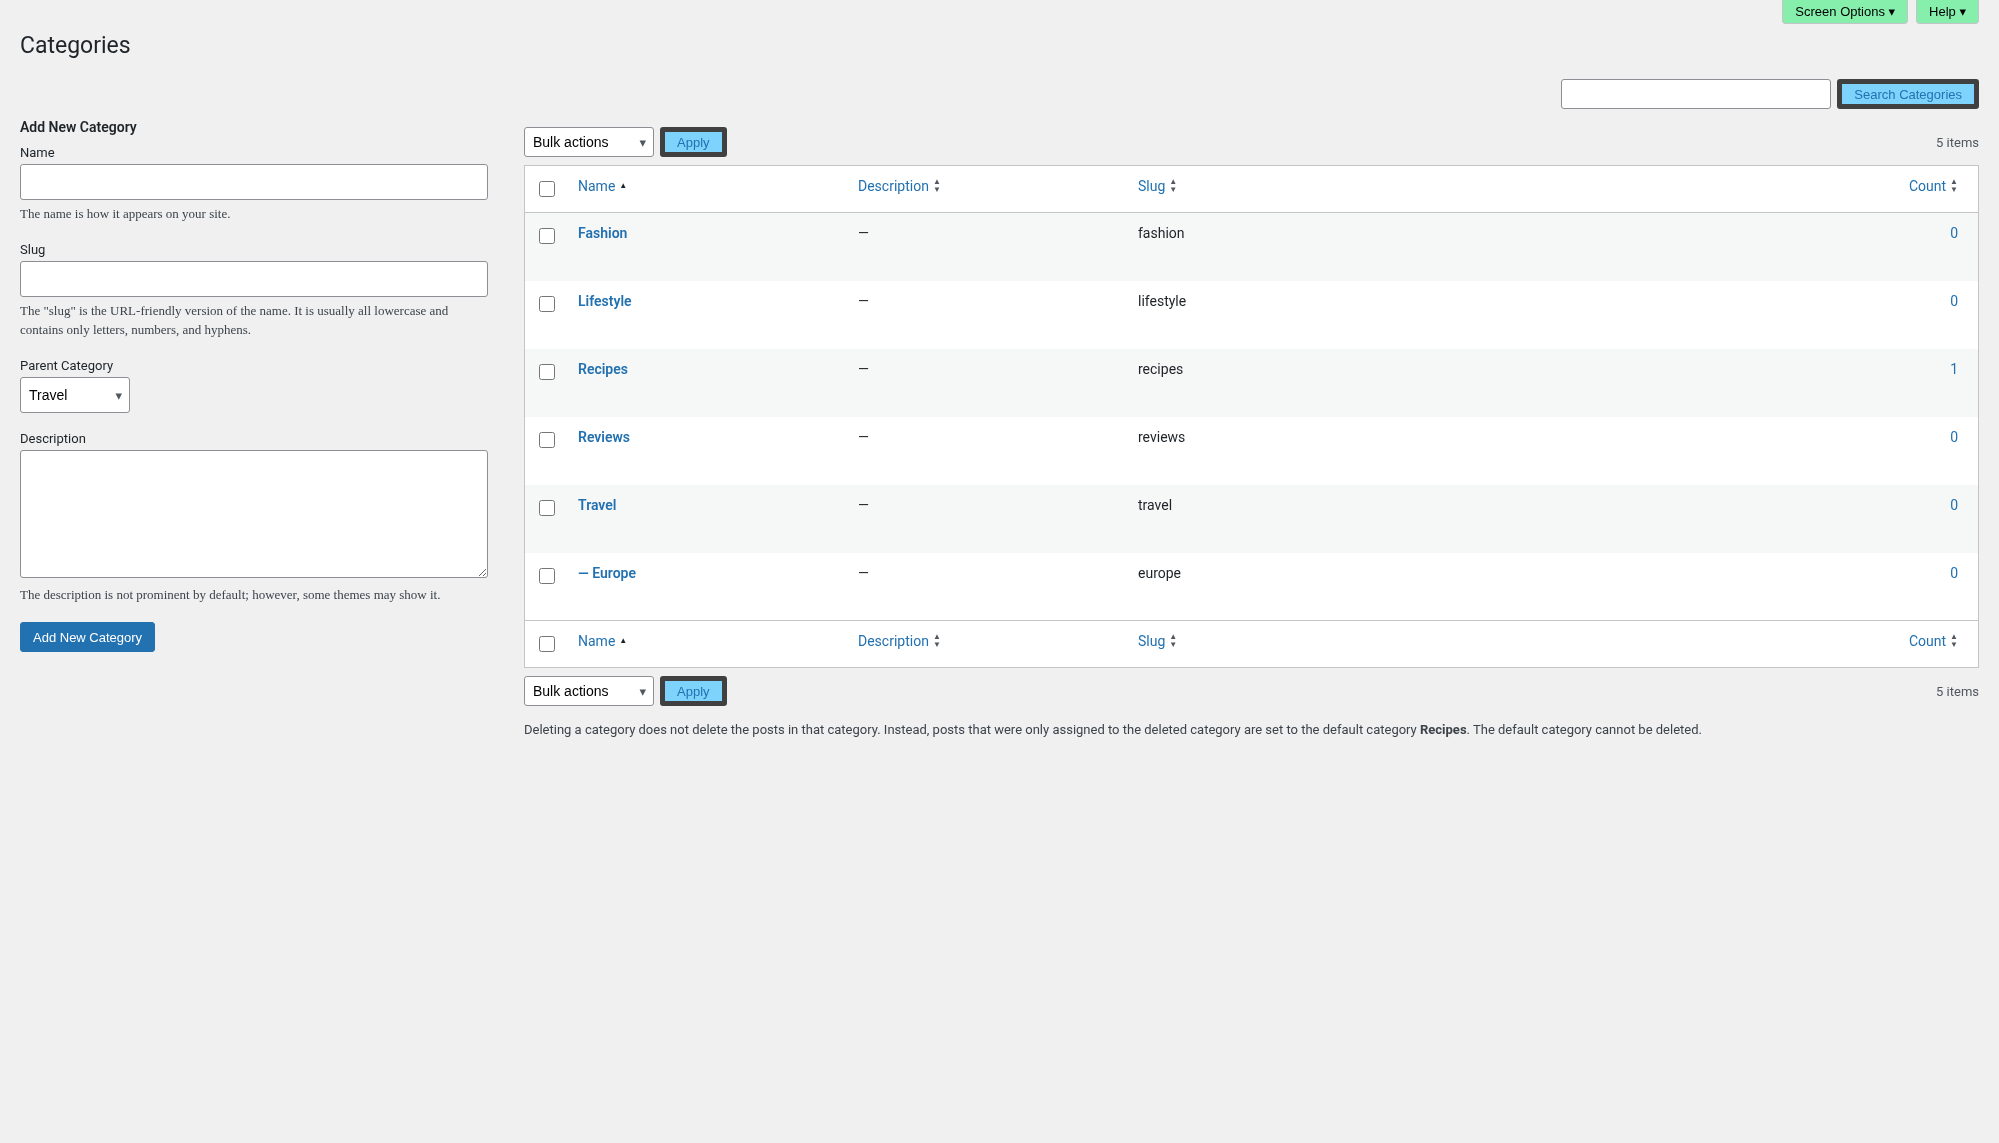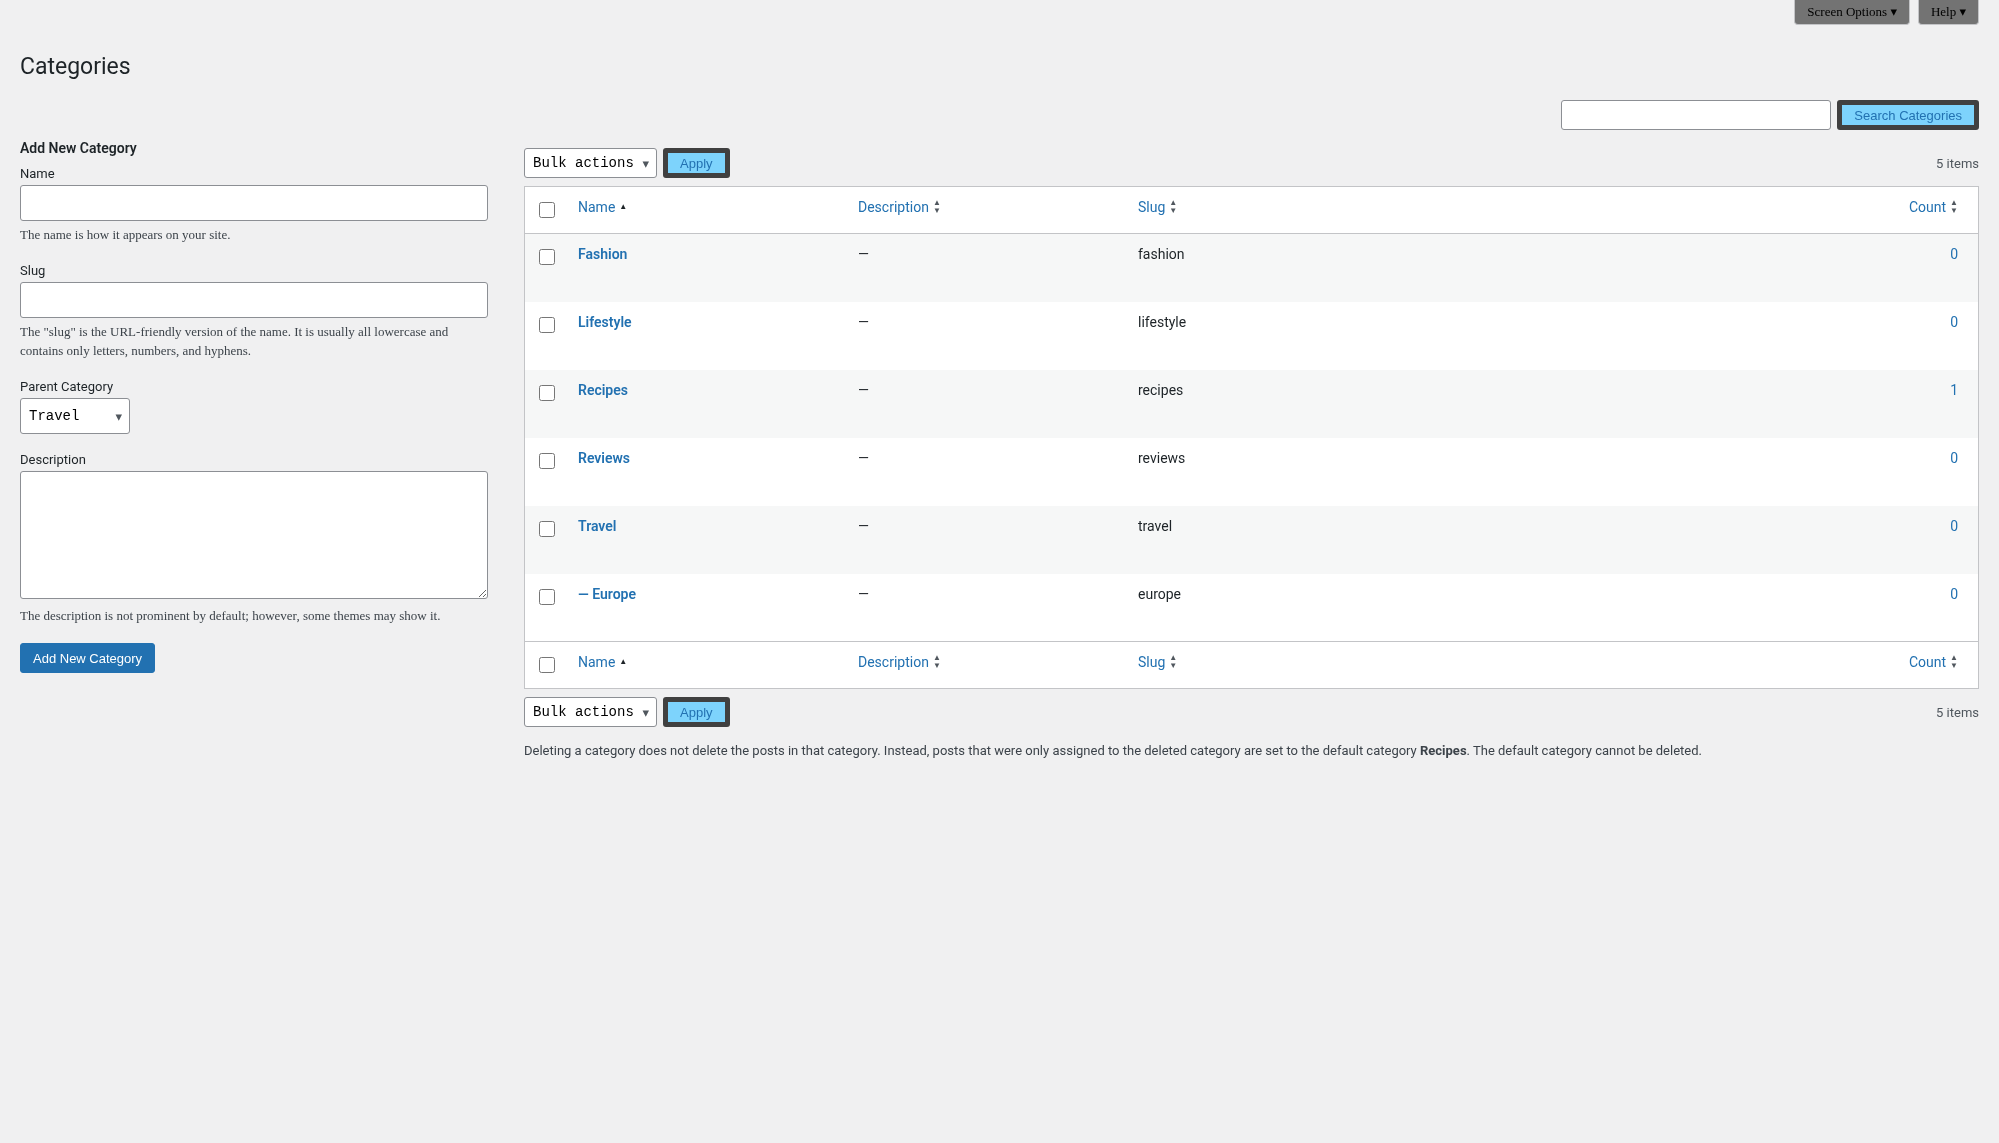--- a/index.html
+++ b/index.html
@@ -12,33 +12,32 @@
     padding: 0 20px 20px 20px;
   }
   a { color: #2271b1; text-decoration: none; }
   .top-tabs {
     display: flex;
     justify-content: flex-end;
     gap: 8px;
     padding-top: 0;
   }
   .screen-tab {
-    background: #737373;
+    background: #86efac;
     border: 1px solid #c3c4c7;
     border-top: none;
     border-radius: 0 0 4px 4px;
     padding: 4px 12px;
     font-size: 13px;
     cursor: pointer;
-    font-family: Liberation Serif, serif;
   }
   h1.page-title {
     font-size: 23px;
     font-weight: 400;
-    margin: 28px 0 20px 0;
+    margin: 8px 0 20px 0;
   }
   .search-row {
     display: flex;
     justify-content: flex-end;
     gap: 6px;
     margin-bottom: 10px;
   }
   input[type=text], select, textarea {
     border: 1px solid #8c8f94;
     border-radius: 3px;
@@ -142,21 +141,21 @@
   input[type=checkbox] {
     width: 16px; height: 16px; border: 1px solid #8c8f94; border-radius: 3px;
   }
   .footer-note {
     margin-top: 14px;
     color: #3c434a;
     font-size: 13px;
     line-height: 1.6;
   }
   .select-wrap { position: relative; display: inline-block; }
-  .select-wrap select { appearance: none; -webkit-appearance: none; padding-right:22px;font-family:Liberation Mono, monospace; }
+  .select-wrap select { appearance: none; -webkit-appearance: none; padding-right:28px; }
   .select-wrap::after {
     content: "▾";
     position: absolute;
     right: 8px;
     top: 50%;
     transform: translateY(-50%);
     pointer-events: none;
     color: #50575e;
   }
 </style>

